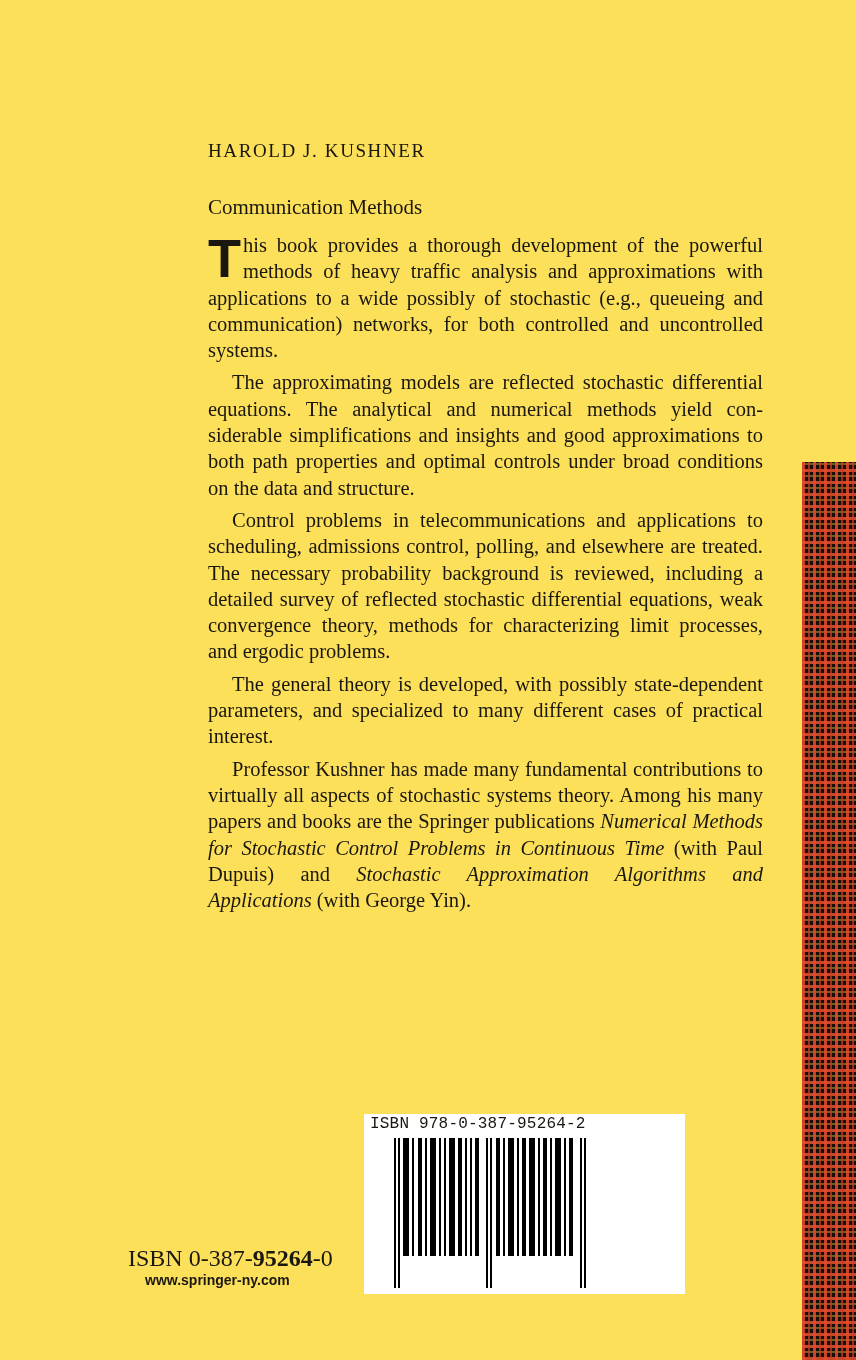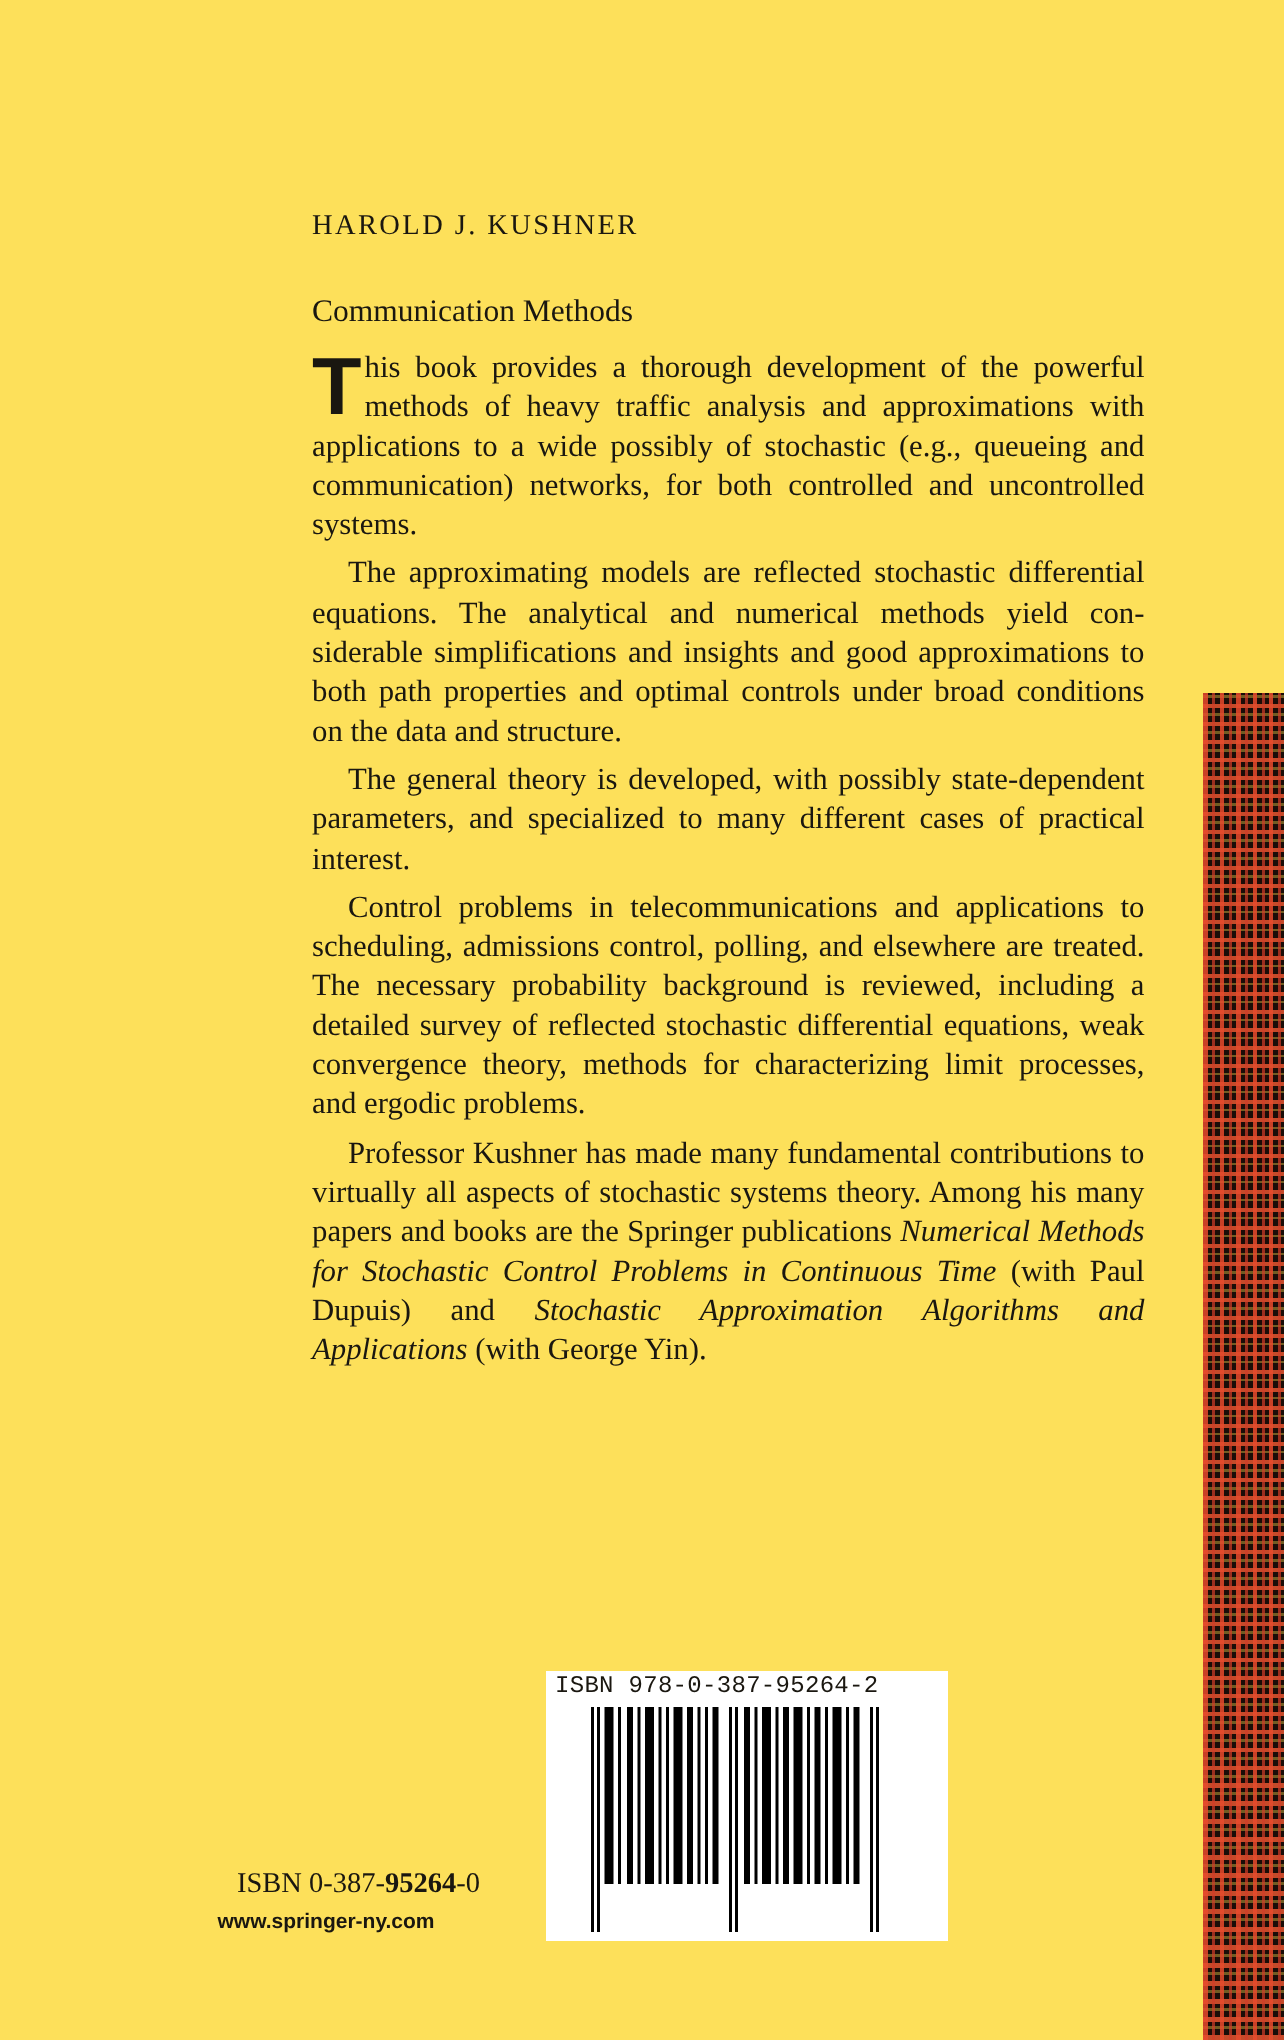--- a/index.html
+++ b/index.html
@@ -25,31 +25,31 @@
     hyphens:manual;
   }
   .body-text p.indent { text-indent:24px; }
   .dropcap {
     float:left; font-family:"Liberation Sans", sans-serif; font-weight:bold;
     font-size:54px; line-height:44px; margin:4px 2px 0 0; height:44px;
   }
   .body-text p i { font-style:italic; }
 
   .isbn-left {
-    position:absolute; left:158px; top:1245px;
-    font-family:"Liberation Serif", serif; font-size:19px;
+    position:absolute; left:128px; top:1245px;
+    font-family:"Liberation Serif", serif; font-size:24px;
   }
   .isbn-left b { font-weight:bold; }
   .website {
     position:absolute; left:145px; top:1272px;
     font-family:"Liberation Sans", sans-serif; font-weight:bold; font-size:14px;
   }
 
   .barcode-box {
-    position:absolute; left:364px; top:1114px; width:268px; height:180px;
+    position:absolute; left:364px; top:1114px; width:321px; height:180px;
     background:#ffffff;
   }
   .barcode-isbn {
     position:absolute; left:6px; top:1px;
     font-family:"Liberation Mono", monospace; font-size:16px; letter-spacing:0.2px;
   }
   .bars { position:absolute; left:28px; top:24px; width:196px; height:150px; }
   .bar-digits {
     position:absolute; left:8px; top:138px;
     font-family:"Liberation Sans", sans-serif; font-size:30px; letter-spacing:0.5px;
@@ -69,22 +69,22 @@
 
 <div class="content">
   <div class="author">HAROLD J. KUSHNER</div>
   <div class="title">
     <br>
     <span>Communication Methods</span>
   </div>
   <div class="body-text">
     <p><span class="dropcap">T</span><span>his book provides a thorough development of the powerful methods of heavy traffic analysis and approximations with applications to a wide possibly of stochastic (e.g., queueing and communication) networks, for both controlled and uncon­trolled systems.</span></p>
     <p class="indent">The approximating models are reflected stochastic differen­tial equations. The analytical and numerical methods yield con­siderable simplifications and insights and good approximations to both path properties and optimal controls under broad con­ditions on the data and structure.</p>
+    <p class="indent">Control problems in telecommunications and applications to scheduling, admissions control, polling, and elsewhere are treat­ed. The necessary probability background is reviewed, including a detailed survey of reflected stochastic differential equations, weak convergence theory, methods for characterizing limit processes, and ergodic problems.</p>
     <p class="indent">The general theory is developed, with possibly state-depen­dent parameters, and specialized to many different cases of practical interest.</p>
-    <p class="indent">Control problems in telecommunications and applications to scheduling, admissions control, polling, and elsewhere are treat­ed. The necessary probability background is reviewed, including a detailed survey of reflected stochastic differential equations, weak convergence theory, methods for characterizing limit processes, and ergodic problems.</p>
     <p class="indent"><span>Professor Kushner has made many fundamental contri­butions to virtually all aspects of stochastic systems theory. Among his many papers and books are the Springer publica­tions </span><i>Numerical Methods for Stochastic Control Problems in Continuous Time</i><span> (with Paul Dupuis) and </span><i>Stochastic Approximation Algorithms and Applications</i><span> (with George Yin).</span></p>
   </div>
 </div>
 
 <div class="barcode-box">
   <div class="barcode-isbn">ISBN 978-0-387-95264-2</div>
   <svg class="bars" viewBox="0 0 196 150" preserveAspectRatio="none">
     <g fill="#000">
       <rect x="2" y="0" width="2" height="150"></rect>
         <rect x="6" y="0" width="2" height="150"></rect>

